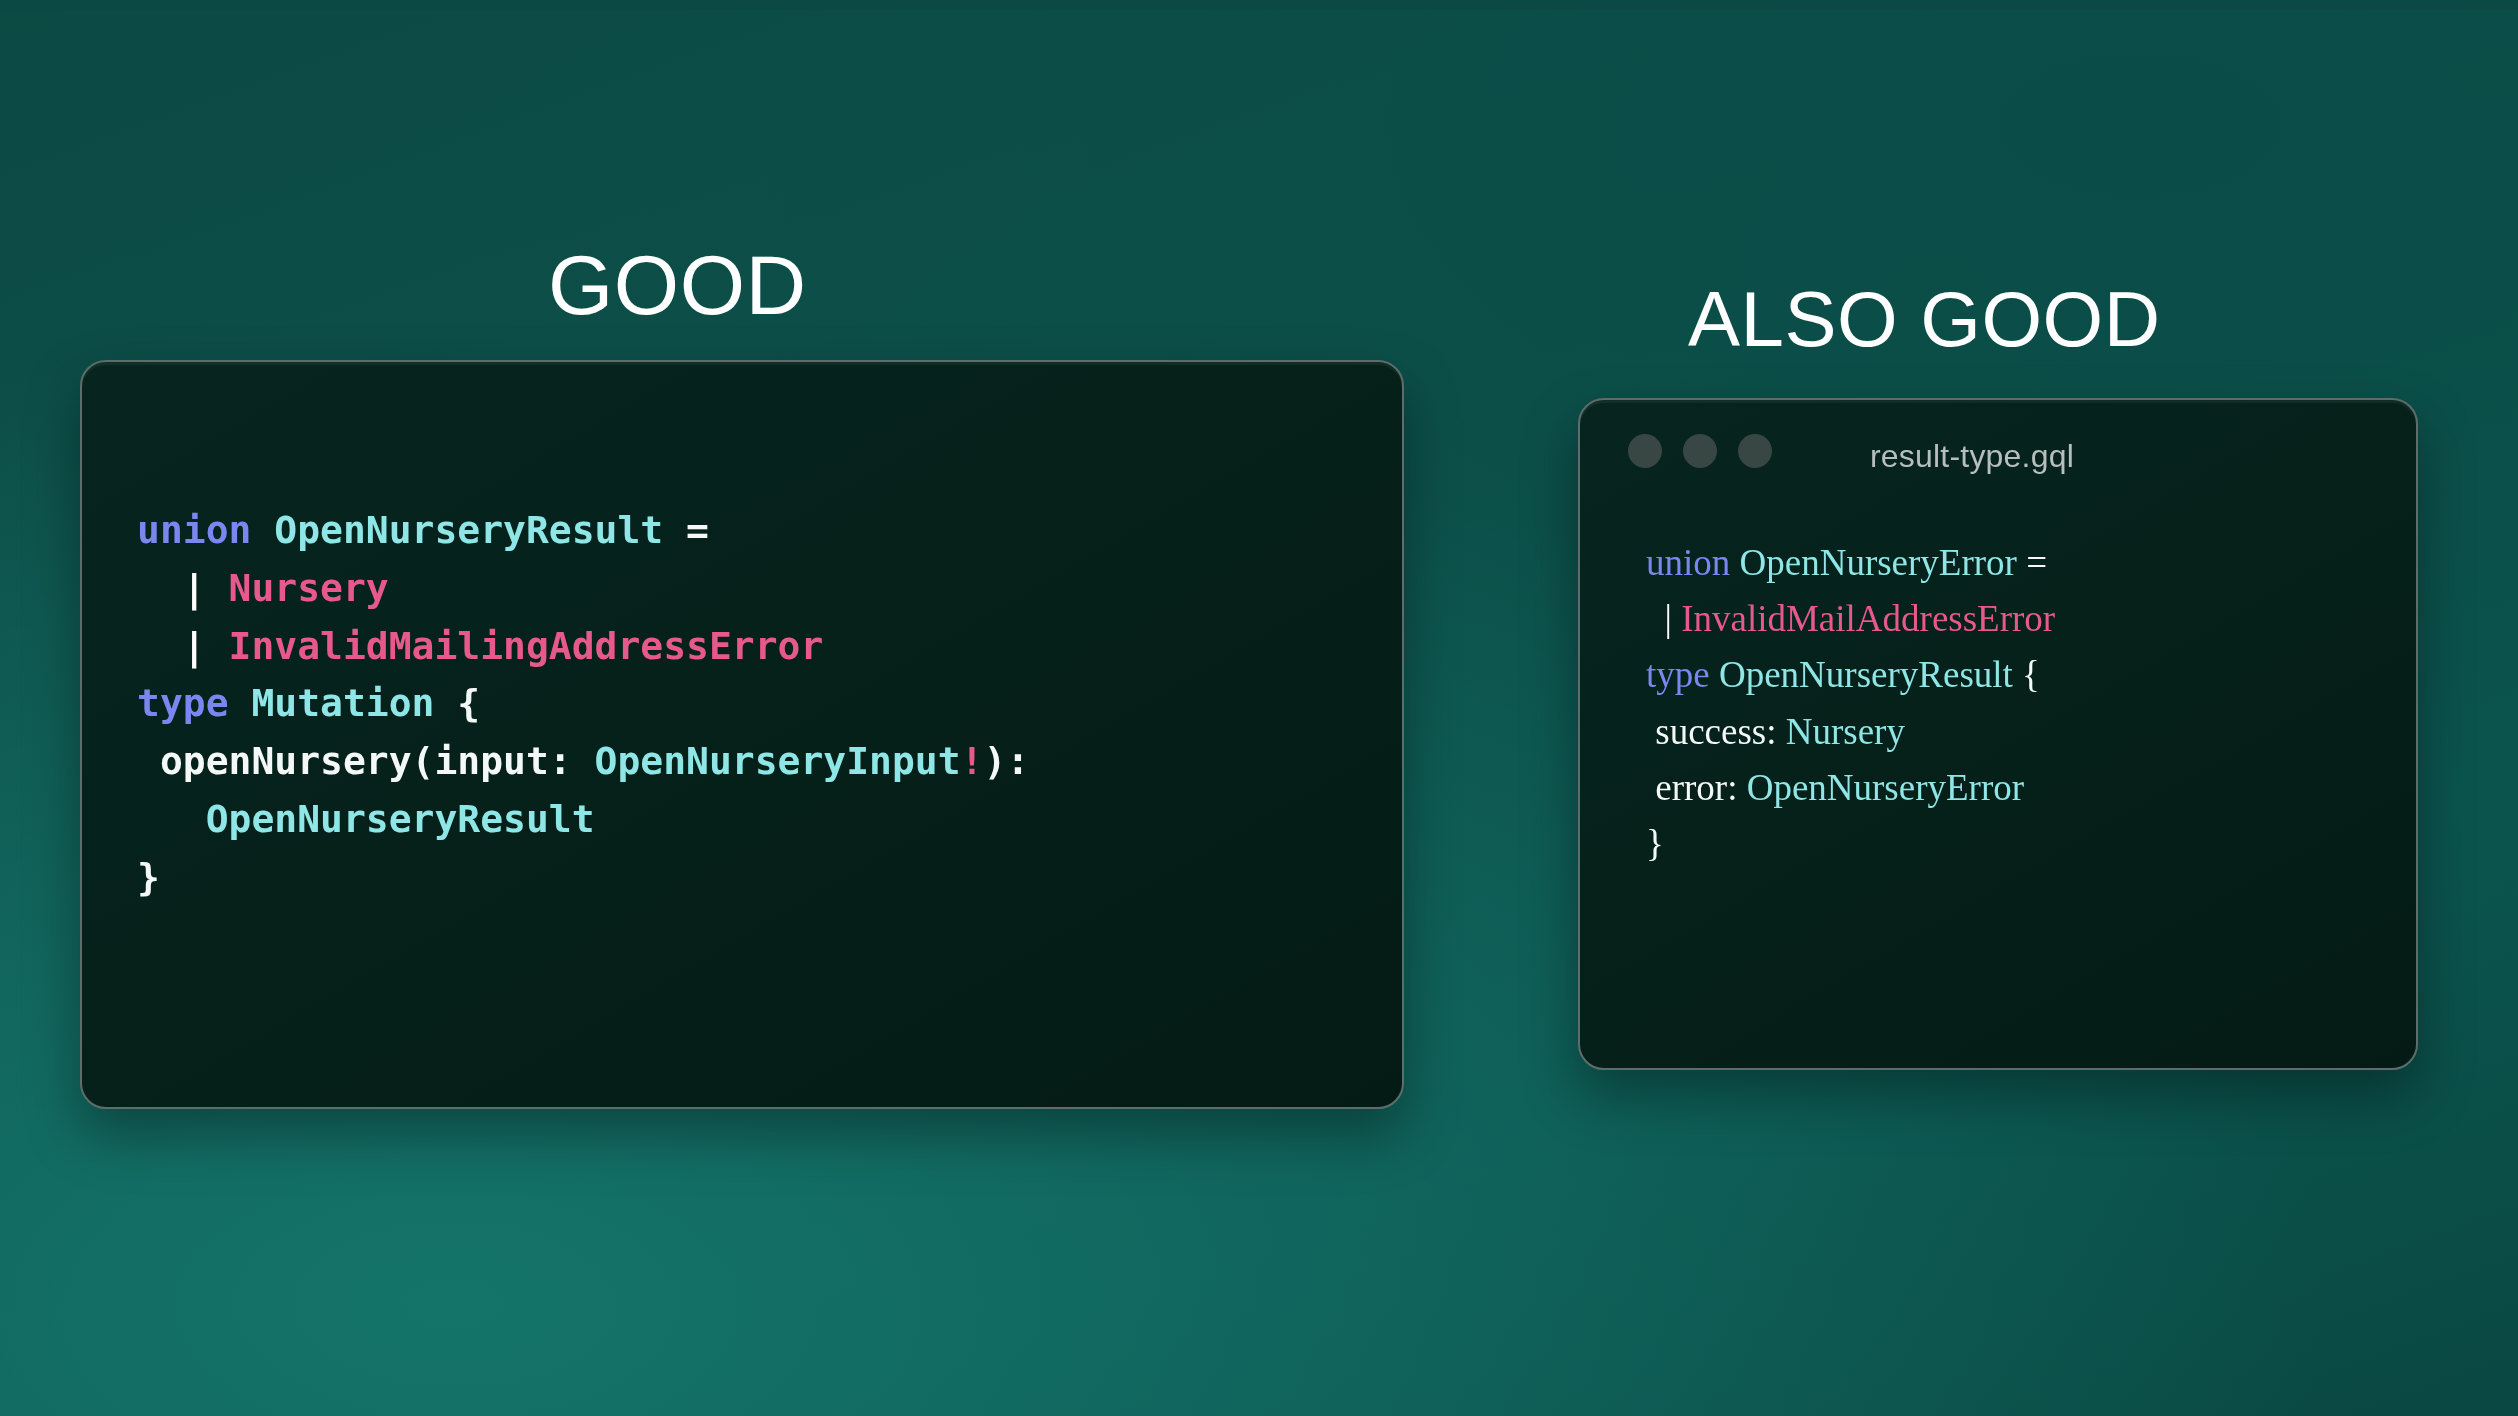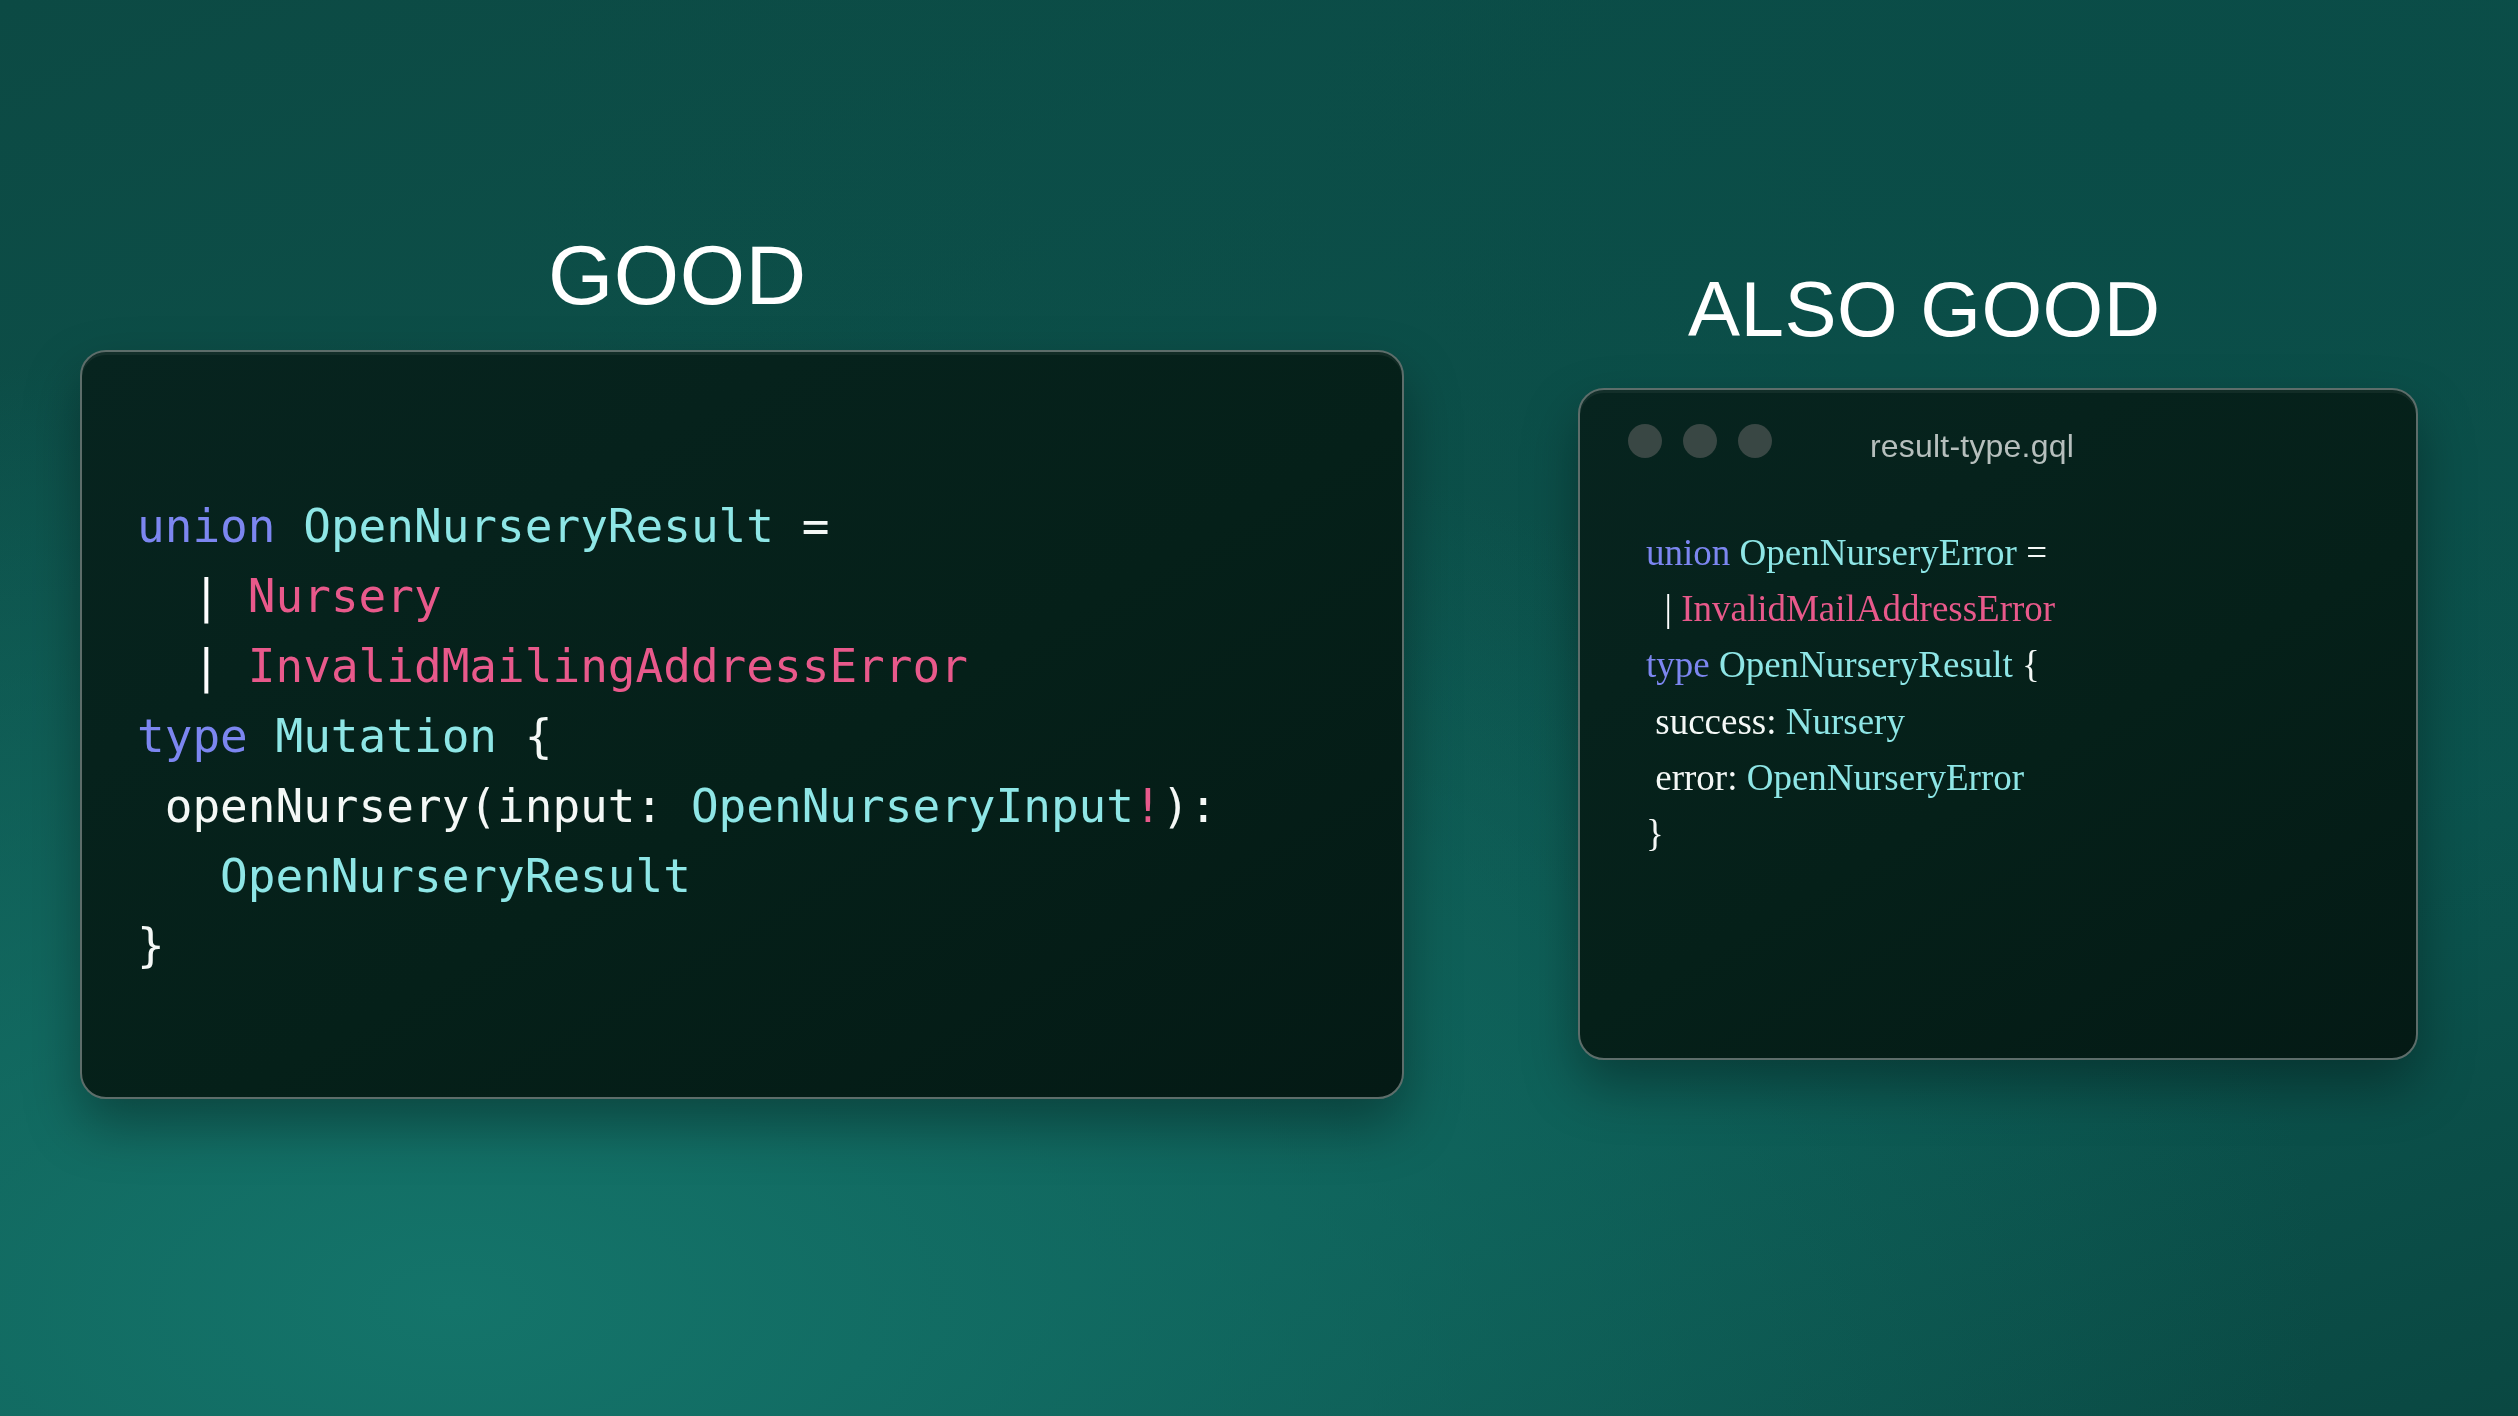--- a/index.html
+++ b/index.html
@@ -15,20 +15,21 @@
     position: relative;
   }
 
   #stage {
     position: absolute;
     inset: 0;
     background:
       radial-gradient(120% 110% at 18% 92%, #14746a 0%, rgba(20,116,106,0) 62%),
       radial-gradient(95% 85% at 85% 8%, #0a4c47 0%, rgba(10,76,71,0) 70%),
       linear-gradient(160deg, #0c4a44 0%, #0d524b 45%, #0b554f 72%, #0a4842 100%);
+    margin-top: 10px;
   }
 
   
   .heading {
     position: absolute;
     color: #ffffff;
     font-weight: 300;
     letter-spacing: 0.5px;
     white-space: nowrap;
     line-height: 1;
@@ -105,22 +106,23 @@
   
   .code {
     font-family: "DejaVu Sans Mono", "Liberation Mono", monospace;
     white-space: pre;
     color: #f2f7f5;
   }
   #code-good {
     position: absolute;
     left: 55px;
     top: 140px;
-    font-size: 46px;
+    font-size: 38px;
     line-height: 1.52;
+    font-weight: bold;
   }
   #code-also-good {
     position: absolute;
     left: 66px;
     top: 135px;
     font-size: 37px;
     line-height: 1.52;
     font-family: Liberation Serif, serif;
   }
 

